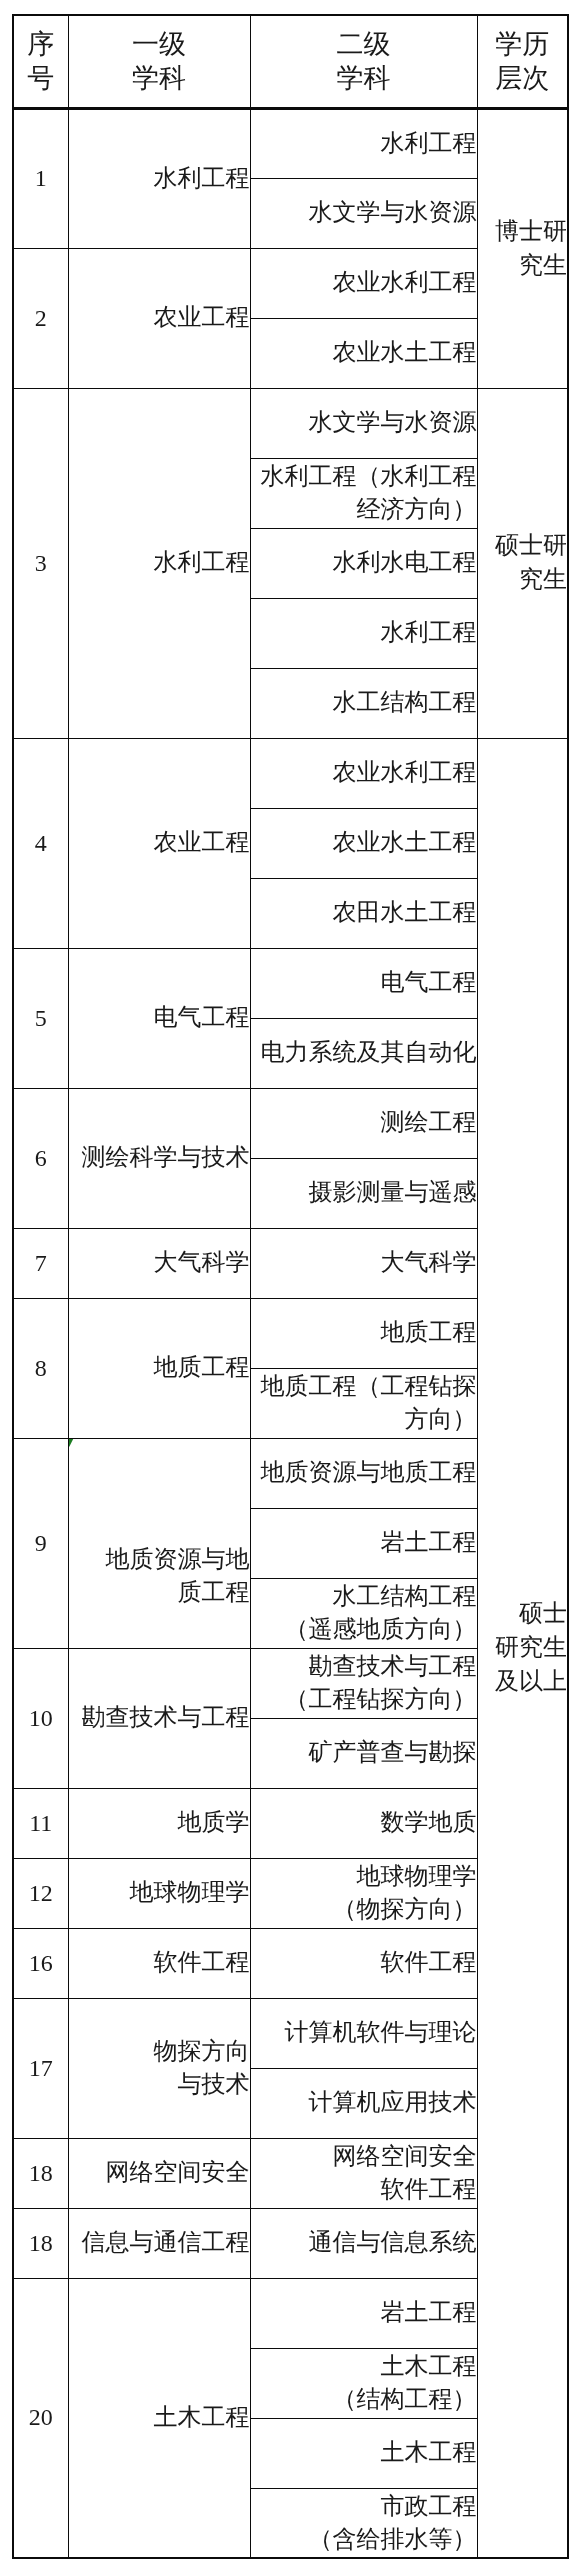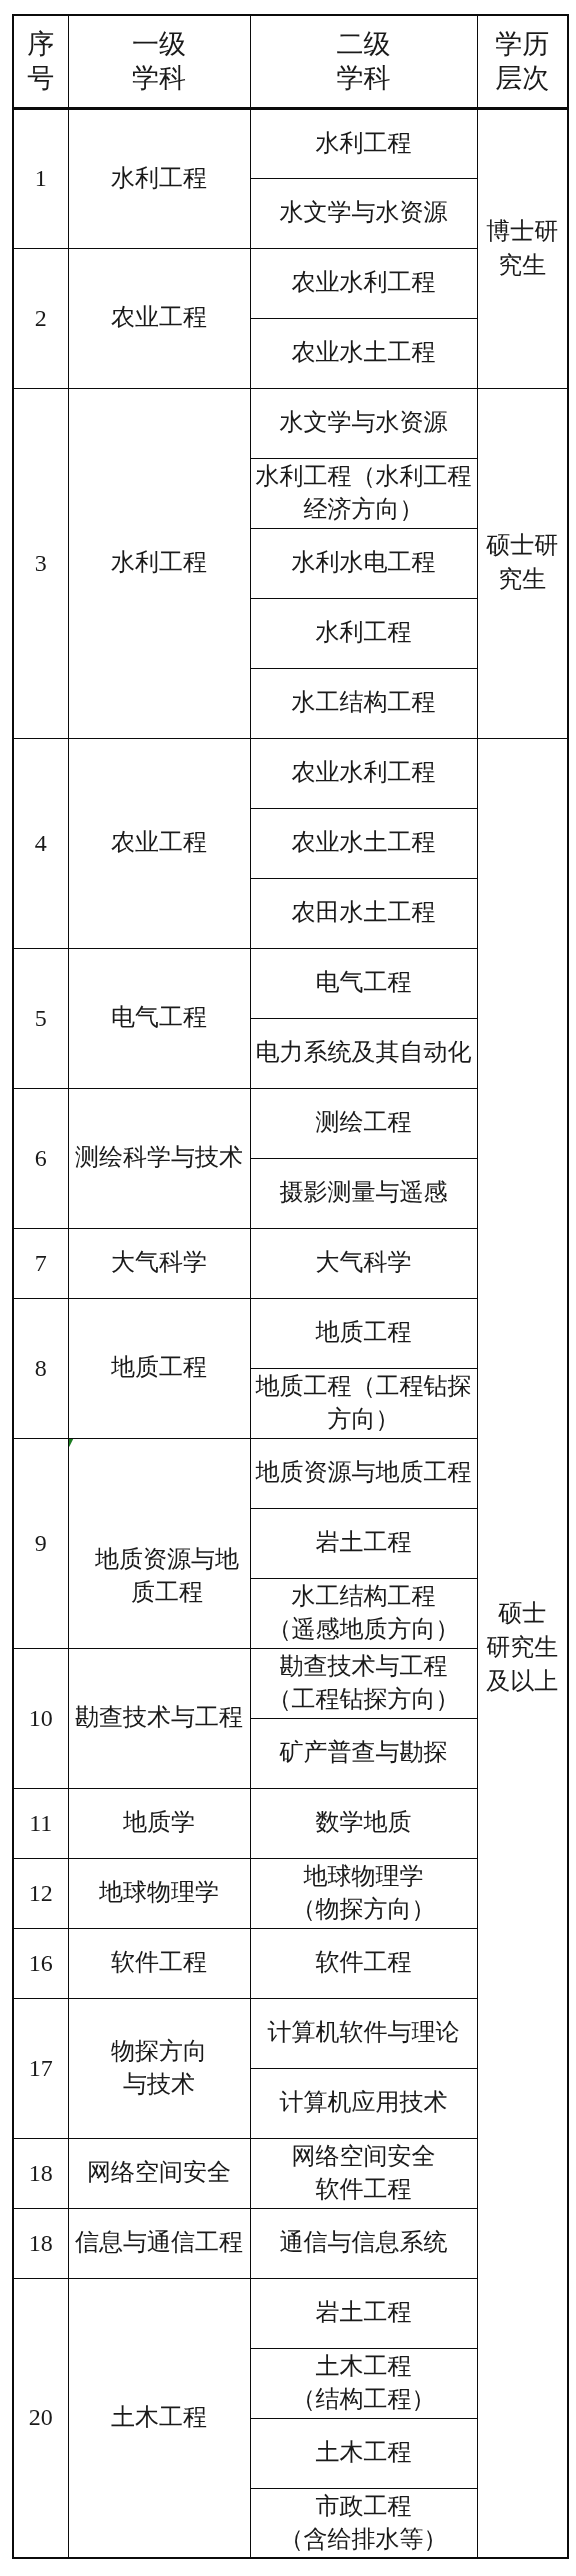--- a/index.html
+++ b/index.html
@@ -40,22 +40,22 @@
   }
   tr.hdr { height: 93px; }
   tr.hdr th {
     font-size: 27px;
     font-weight: normal;
     line-height: 1.28;
     border-bottom: 3px solid #0b0b0b;
   }
   tr.r { height: 70px; }
   td.no  { font-size: 24px; }
-  td.d1, td.d2 { font-size: 24px; line-height: 1.38; }
-  td.deg { font-size: 24px; line-height: 1.40; }
+  td.d1, td.d2 { font-size: 24px; line-height: 1.38; text-align: right; }
+  td.deg { font-size: 24px; line-height: 1.40; text-align: right; }
   td.rel { position: relative; padding-left: 16px; }
   .corner-marker {
     position: absolute;
     top: -1.2px;
     left: -1.2px;
     width: 6.7px;
     height: 9.7px;
     background: #1c7d22;
     clip-path: polygon(0 0, 100% 0, 28% 100%);
   }

